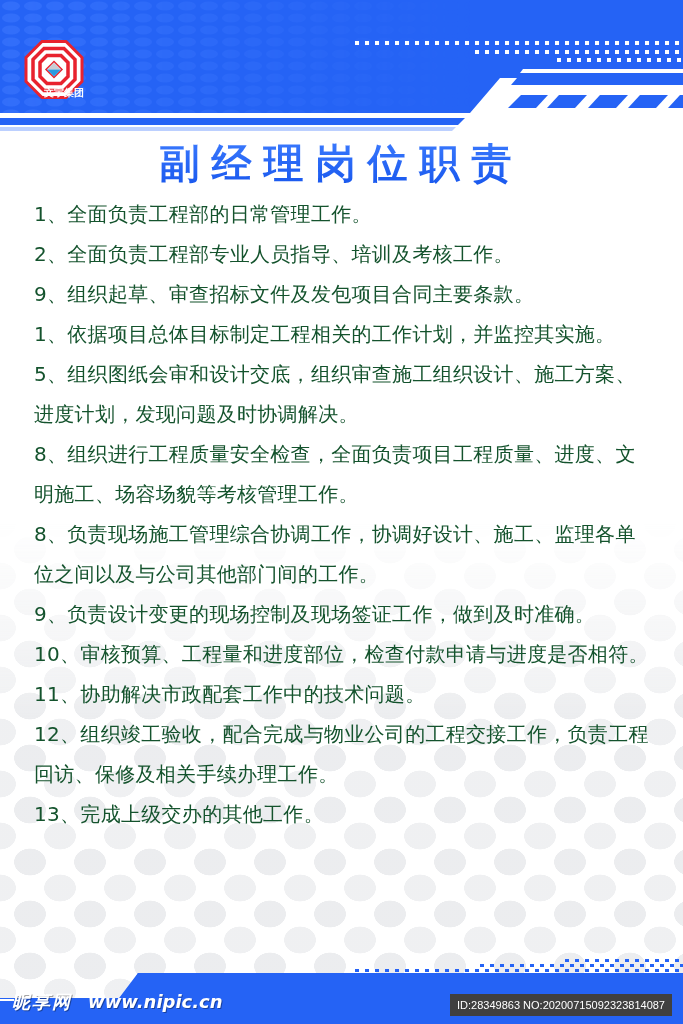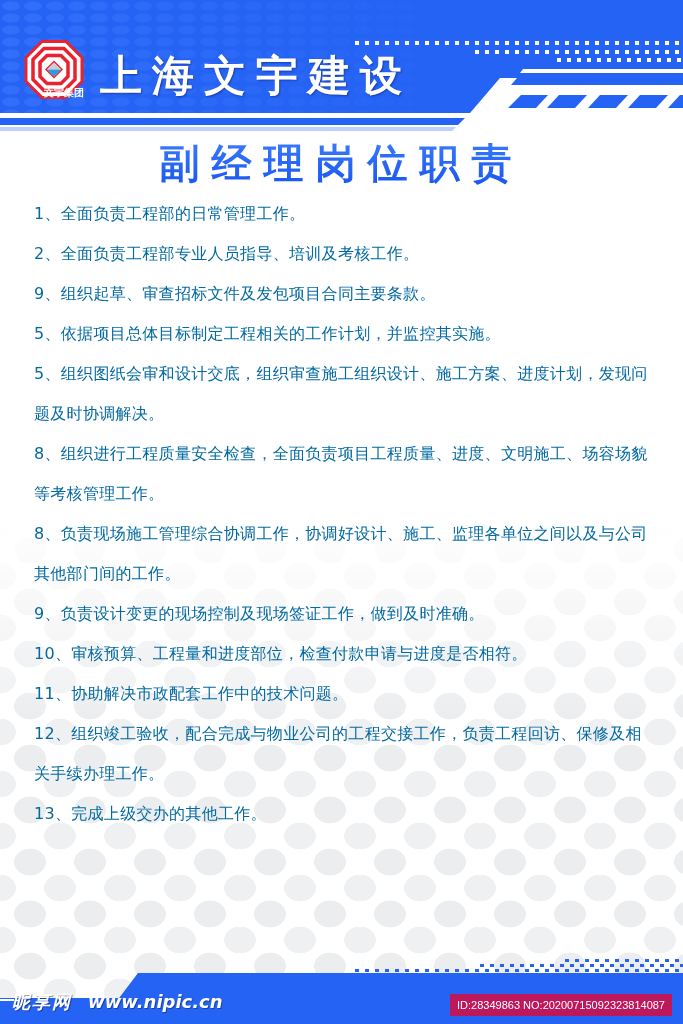--- a/index.html
+++ b/index.html
@@ -42,36 +42,36 @@
       color: #1f5df2;
       background: linear-gradient(to bottom, #3d7cff 0%, #1554ec 100%);
       -webkit-background-clip: text; background-clip: text;
       -webkit-text-fill-color: transparent;
     }
     .duties {
       position: absolute; left: 34px; top: 194px; width: 620px;
       list-style: none; margin: 0; padding: 0;
     }
     .duty {
-      font-size: 16px; line-height: 40px; color: #0369a1;
+      font-size: 20px; line-height: 40px; color: #14532d;
       letter-spacing: 0.3px;
     }
     
     .footer {
       position: absolute; left: 0; top: 940px; width: 683px; height: 84px;
     }
     .watermark {
       position: absolute; left: 12px; top: 990px;
       color: #fff; font-size: 18px; font-weight: bold; font-style: italic;
       text-shadow: 1px 1px 0 rgba(0,0,0,0.35);
     }
     .watermark .wm-cn { letter-spacing: 2px; margin-right: 16px; }
     .image-id {
       position: absolute; left: 450px; top: 994px; width: 222px; height: 22px;
-      background: #be185d; color: #fff; font-size: 11px;
+      background: #404040; color: #fff; font-size: 11px;
       line-height: 22px; text-align: center; font-family: "Liberation Sans", sans-serif;
     }
   </style>
 </head>
 <body>
 
 <div class="bg-dots"></div>
 
 <div class="header">
   <svg class="header-band" width="683" height="140" viewBox="0 0 683 140">
@@ -185,30 +185,29 @@
     <polygon points="18,2 42,2 58,18 58,42 42,58 18,58 2,42 2,18" fill="#ffffff"></polygon>
     <polygon points="18,2 42,2 58,18 58,42 42,58 18,58 2,42 2,18" fill="none" stroke="#e8222e" stroke-width="3"></polygon>
     <polygon points="20,9 40,9 51,20 51,40 40,51 20,51 9,40 9,20" fill="none" stroke="#e8222e" stroke-width="3.5"></polygon>
     <polygon points="23,16 37,16 44,23 44,37 37,44 23,44 16,37 16,23" fill="none" stroke="#e8222e" stroke-width="3.5"></polygon>
     <polygon points="30,22 38,30 30,38 22,30" fill="#ffffff" stroke="#e8222e" stroke-width="1.5"></polygon>
     <polygon points="30,23 37,30 23,30" fill="#c9ccd4"></polygon>
     <polygon points="23,30 37,30 30,37" fill="#2a9be0"></polygon>
   </svg>
   <div class="logo-caption">文宇集团</div>
 
-  <div class="company-name">上海文宇建设</div>
 </div>
 
 <div class="page-title">副经理岗位职责</div>
 
 <ul class="duties">
   <li class="duty">1、全面负责工程部的日常管理工作。</li>
   <li class="duty">2、全面负责工程部专业人员指导、培训及考核工作。</li>
   <li class="duty">9、组织起草、审查招标文件及发包项目合同主要条款。</li>
-  <li class="duty">5、依据项目总体目标制定工程相关的工作计划，并监控其实施。</li>
+  <li class="duty">1、依据项目总体目标制定工程相关的工作计划，并监控其实施。</li>
   <li class="duty">5、组织图纸会审和设计交底，组织审查施工组织设计、施工方案、进度计划，发现问题及时协调解决。</li>
   <li class="duty">8、组织进行工程质量安全检查，全面负责项目工程质量、进度、文明施工、场容场貌等考核管理工作。</li>
   <li class="duty">8、负责现场施工管理综合协调工作，协调好设计、施工、监理各单位之间以及与公司其他部门间的工作。</li>
   <li class="duty">9、负责设计变更的现场控制及现场签证工作，做到及时准确。</li>
   <li class="duty">10、审核预算、工程量和进度部位，检查付款申请与进度是否相符。</li>
   <li class="duty">11、协助解决市政配套工作中的技术问题。</li>
   <li class="duty">12、组织竣工验收，配合完成与物业公司的工程交接工作，负责工程回访、保修及相关手续办理工作。</li>
   <li class="duty">13、完成上级交办的其他工作。</li>
 </ul>
 

